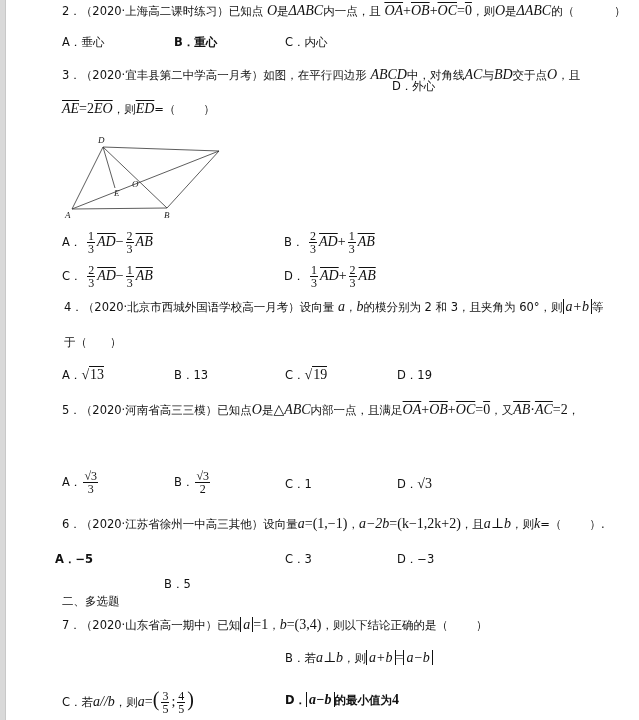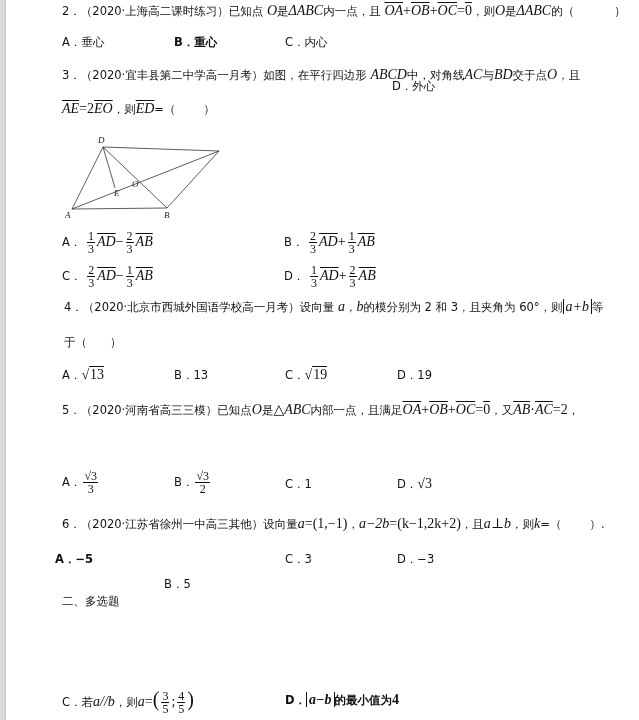--- a/index.html
+++ b/index.html
@@ -146,21 +146,27 @@
   <div class="line" style="left:62px; top:516px;">
     <span>6</span>．<span>（2020·江苏省徐州一中高三其他）</span><span>设向量</span><span class="m">a</span><span class="mr">=(1,−1)</span><span>，</span><span class="m">a−2b</span><span class="mr">=(k−1,2k+2)</span><span>，且</span><span class="m">a⊥b</span><span>，则</span><span class="m">k</span><span>=（</span><span style="display:inline-block;width:28px"></span><span>）.</span>
   </div>
   <div class="opt" style="left:55px; top:551px;font-weight:bold;"><span>A．</span><span>−5</span></div>
   <div class="opt" style="left:164px; top:551px;margin-top:25px;"><span>B．</span><span>5</span></div>
   <div class="opt" style="left:285px; top:551px;"><span>C．</span><span>3</span></div>
   <div class="opt" style="left:397px; top:551px;"><span>D．</span><span>−3</span></div>
 
   <div class="line" style="left:62px; top:585px;margin-top:8px;"><span>二、多选题</span></div>
 
+  <div class="line" style="left:62px; top:617px;">
+    <span>7</span>．<span>（2020·山东省高一期中）</span><span>已知</span><span class="m abs">a</span><span class="mr">=1</span><span>，</span><span class="m">b</span><span class="mr">=(3,4)</span><span>，则以下结论正确的是（</span><span style="display:inline-block;width:28px"></span><span>）</span>
+  </div>
 
+  <div class="opt" style="left:285px; top:650px;">
+    <span>B．</span><span>若</span><span class="m">a⊥b</span><span>，则</span><span class="m abs">a+b</span><span class="mr">=</span><span class="m abs">a−b</span>
+  </div>
   <div class="opt" style="left:62px; top:690px;">
     <span>C．</span><span>若</span><span class="m">a//b</span><span>，则</span><span class="m">a</span><span class="mr">=</span><span class="mr" style="font-size:20px">(</span><span class="frac">
         <span class="num">3</span>
         <span class="den">5</span>
       </span><span class="mr">;</span><span class="frac">
         <span class="num">4</span>
         <span class="den">5</span>
       </span><span class="mr" style="font-size:20px">)</span>
   </div>
   <div class="opt" style="left:285px; top:692px;font-weight:bold;">

